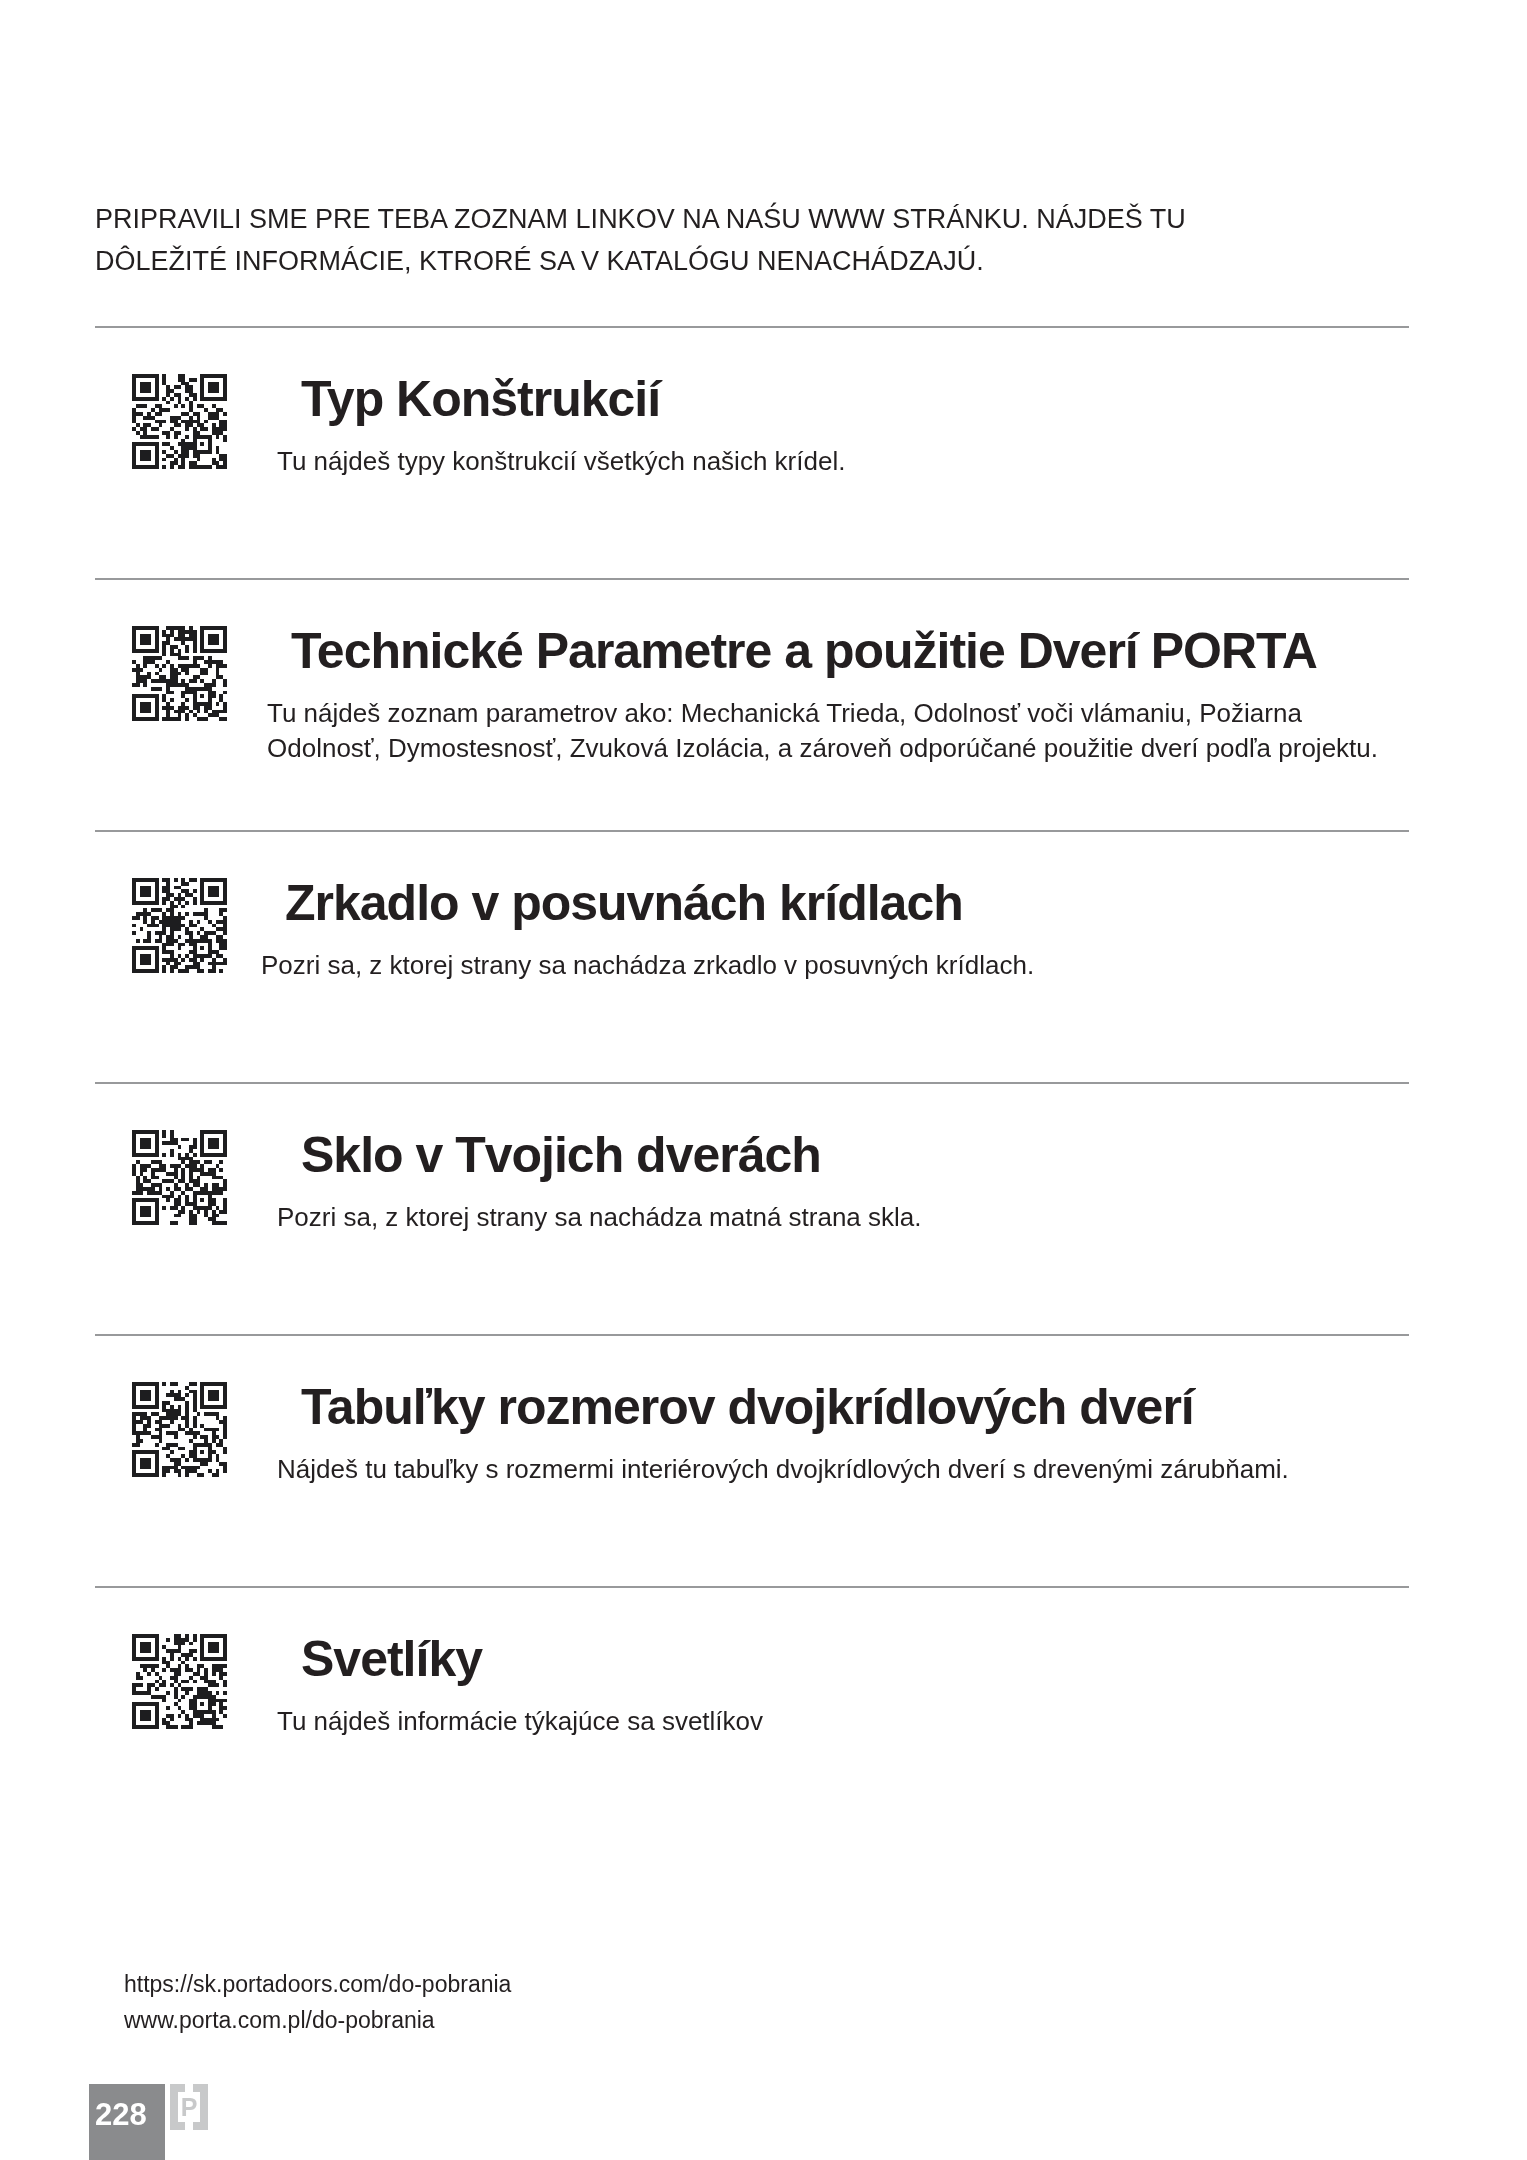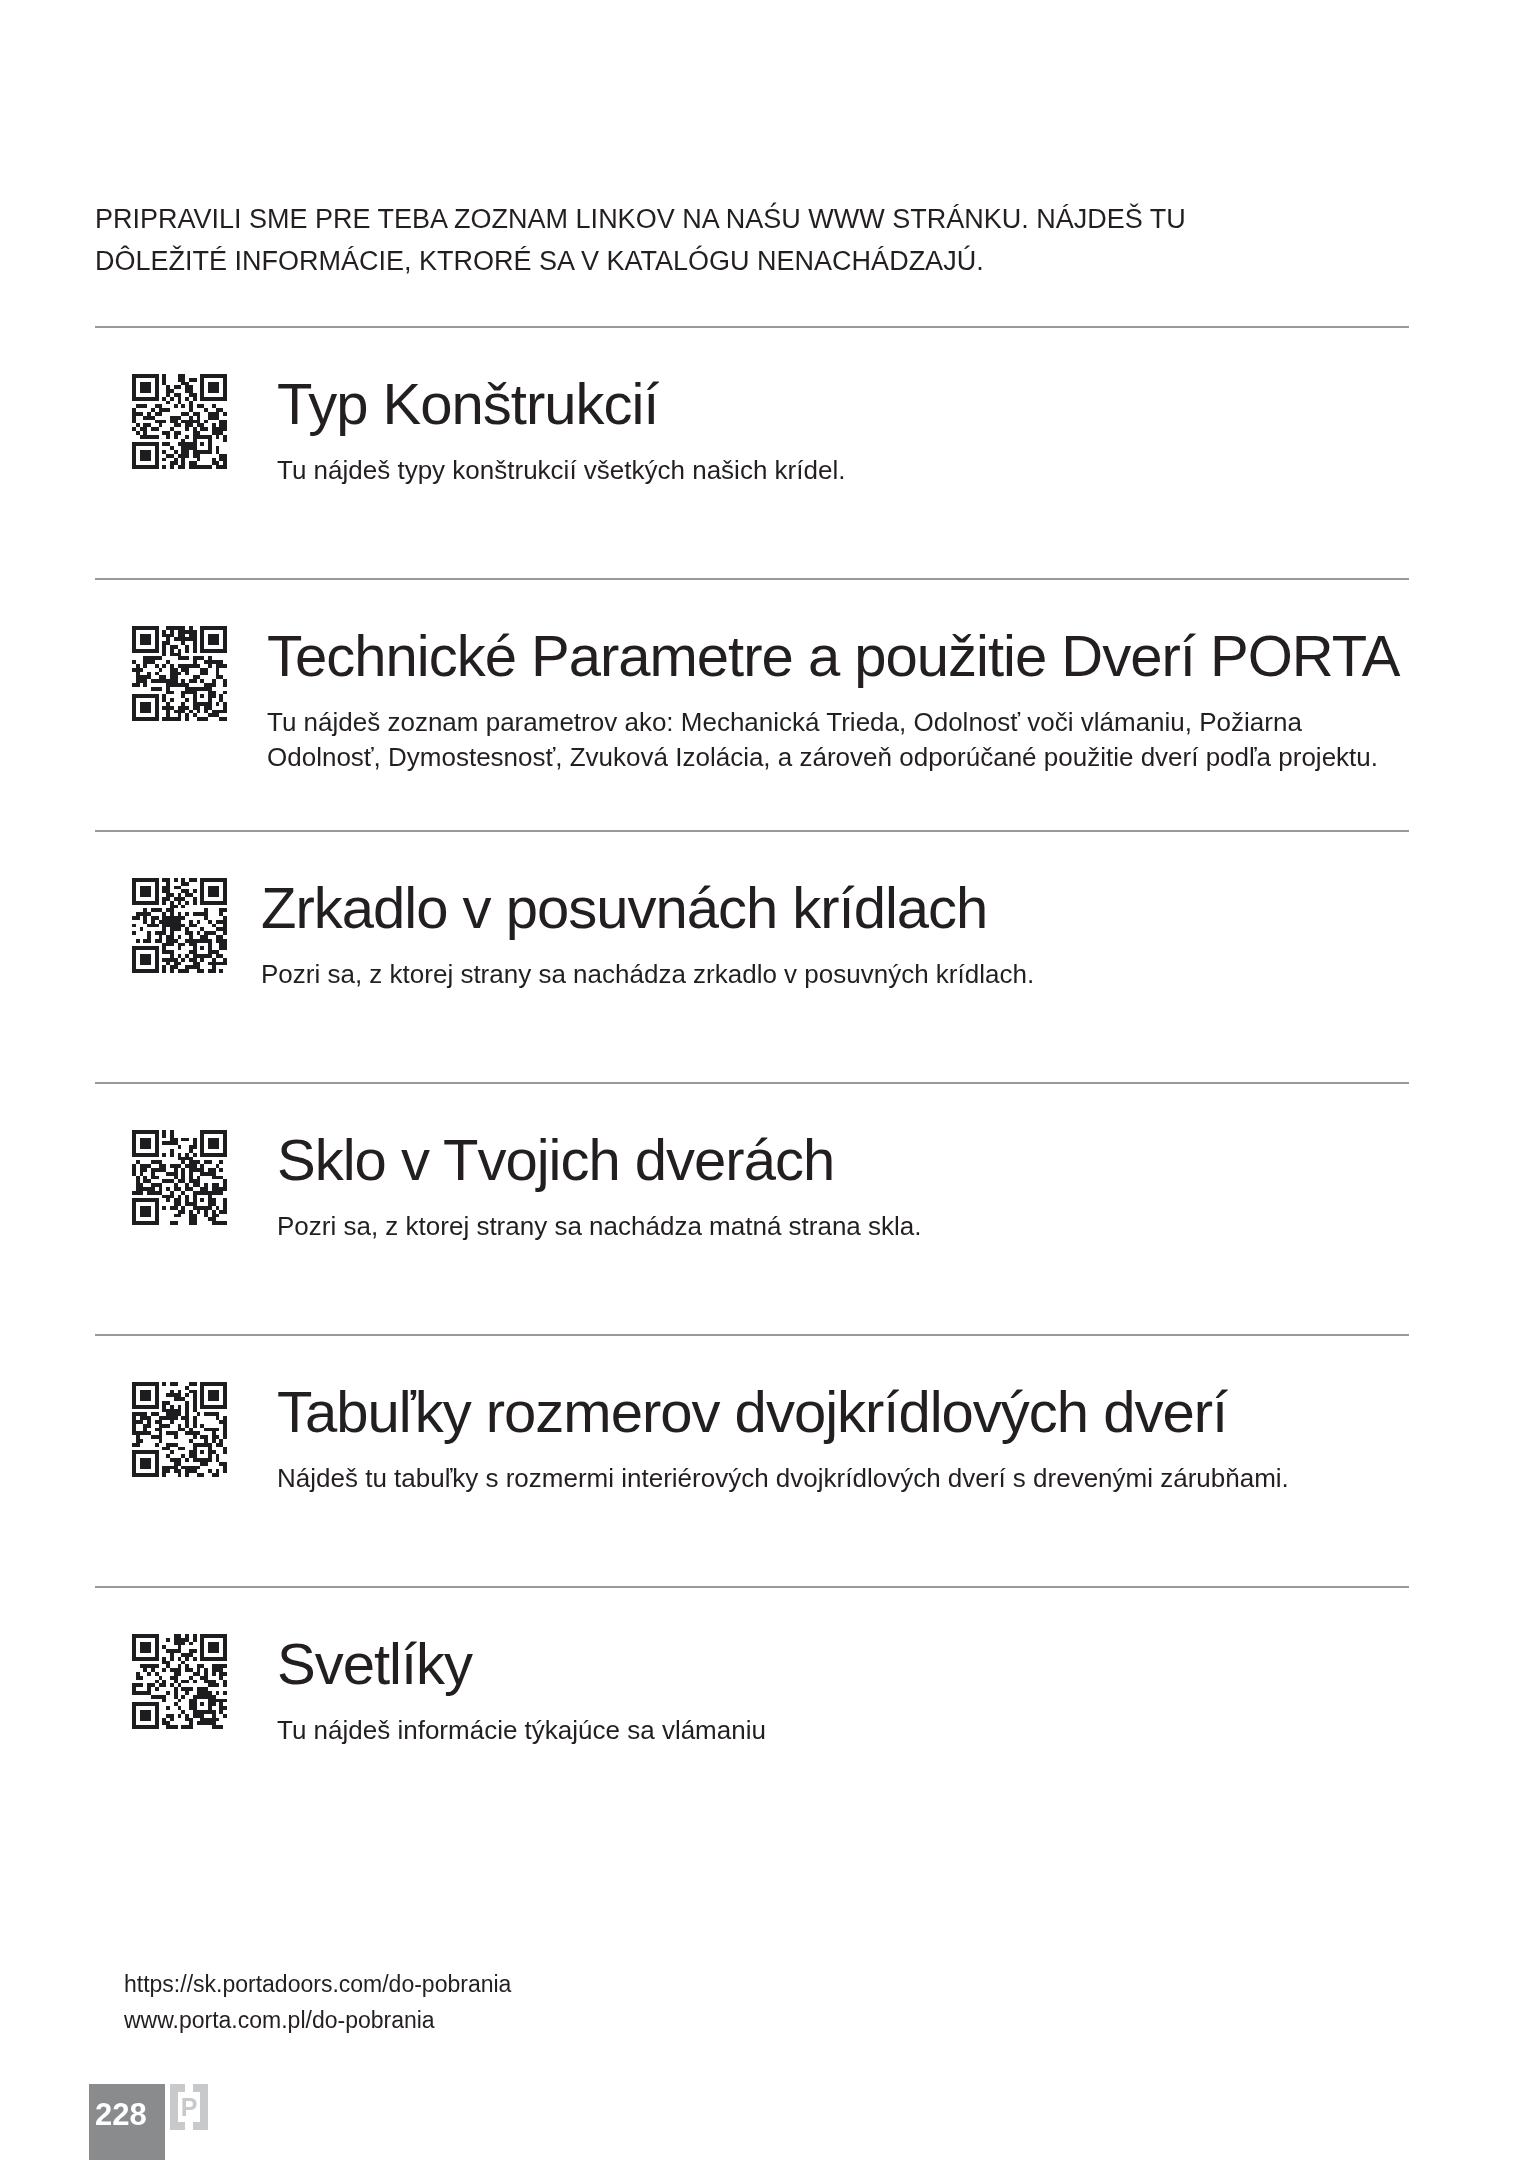--- a/index.html
+++ b/index.html
@@ -31,22 +31,22 @@
     display:flex;gap:50px;align-items:flex-start;
   }
   .s1{top:326px;} .s2{top:578px;gap:40px;} .s3{top:830px;gap:34px;}
   .s4{top:1082px;} .s5{top:1334px;} .s6{top:1586px;}
 
   .qr{width:95px;height:95px;flex:0 0 95px;margin-top:2px;}
   .qr svg{display:block;}
 
   .sec-text{flex:1 1 auto;min-width:0;}
   .sec-heading{
-    font-size:58px;font-weight:400;letter-spacing:-1px;line-height:1.1;
-    color:var(--text);white-space:nowrap;
+    font-size:50px;font-weight:700;letter-spacing:-1px;line-height:1.1;
+    color:var(--text);white-space:nowrap;margin-left:24px;
   }
   .sec-desc{
     font-size:26px;line-height:35px;margin-top:17px;max-width:1145px;
     color:var(--text);
   }
 
   .links{
     position:absolute;left:110px;top:1966px;
     font-size:23px;line-height:36px;
   }
@@ -2013,21 +2013,21 @@
           <rect x="13" y="24" width="1" height="1"></rect>
           <rect x="14" y="24" width="1" height="1"></rect>
           <rect x="15" y="24" width="1" height="1"></rect>
           <rect x="21" y="24" width="1" height="1"></rect>
           <rect x="22" y="24" width="1" height="1"></rect>
           <rect x="23" y="24" width="1" height="1"></rect>
         </svg>
       </div>
     <div class="sec-text">
       <h2 class="sec-heading">Svetlíky</h2>
-      <p class="sec-desc">Tu nájdeš informácie týkajúce sa vlámaniu</p>
+      <p class="sec-desc">Tu nájdeš informácie týkajúce sa svetlíkov</p>
     </div>
   </div>
 
   <div class="links">
     <a href="#">https://sk.portadoors.com/do-pobrania</a>
     <a href="#">www.porta.com.pl/do-pobrania</a>
   </div>
 
   <div class="page-box"><span>228</span></div>
 

